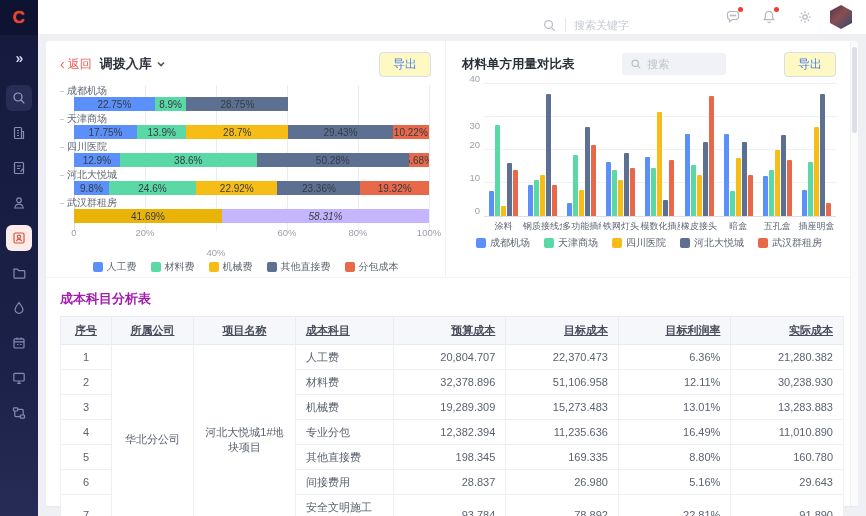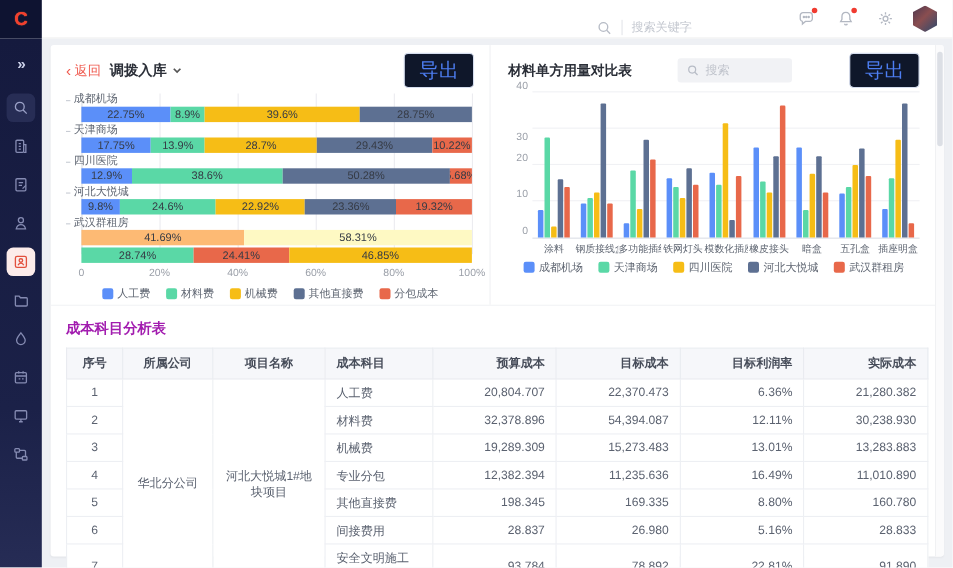--- a/index.html
+++ b/index.html
@@ -33,21 +33,21 @@
 
   .panels { display:flex; height:236px; }
   .panel-left { width:400px; border-right:1px solid #f0f1f3; padding:10px 14px 0 14px; display:flex; flex-direction:column; }
   .panel-right { flex:1; padding:10px 22px 0 16px; display:flex; flex-direction:column; }
 
   .toolbar { display:flex; align-items:center; height:26px; margin-bottom:6px; }
   .back-btn { color:#f05b50; font-size:12px; cursor:pointer; display:flex; align-items:center; gap:3px; }
   .back-btn .chev { font-size:14px; line-height:1; }
   .page-title { font-size:13px; font-weight:700; color:#2b2f38; margin-left:8px; cursor:pointer; display:flex; align-items:center; gap:4px; }
   .page-title svg { color:#555; }
-  .btn-export { margin-left:auto; background:#0f172a; border:1px solid #d5ddee; color:#4d7ef2; font-size:18px; padding:3px 13px; border-radius:4px; cursor:pointer; font-family:inherit; }
+  .btn-export { margin-left:auto; background:#fef9c3; border:1px solid #d5ddee; color:#4d7ef2; font-size:12px; padding:3px 13px; border-radius:4px; cursor:pointer; font-family:inherit; }
   .panel-title { font-size:12.5px; font-weight:700; color:#2b2f38; }
   .search-box { margin-left:auto; margin-right:10px; width:104px; height:22px; background:#f1f2f5; border-radius:3px; display:flex; align-items:center; padding:0 8px; gap:5px; color:#b7bcc6; }
   .search-box input { border:none; outline:none; background:transparent; width:60px; font-size:11px; color:#666; }
   .search-box input::placeholder { color:#bfc3cb; }
 
   
   .stacked-wrap { position:relative; flex:1; margin-top:2px; }
   .stacked-grid { position:absolute; left:14px; right:2px; top:0; bottom:26px; }
   .stacked-grid .vline { position:absolute; top:0; bottom:0; width:1px; background:#ececf0; }
   .stacked-rows { position:relative; margin-left:14px; margin-right:2px; }
@@ -72,21 +72,21 @@
   .g-groups { position:absolute; left:0; right:0; top:0; bottom:0; display:flex; }
   .g-group { flex:1; display:flex; align-items:flex-end; justify-content:center; gap:1px; }
   .g-bar { width:5px; border-radius:1px 1px 0 0; cursor:pointer; }
   .g-xlabels { display:flex; margin-left:22px; height:16px; }
   .g-xlabels div { flex:1; text-align:center; font-size:9px; color:#5f6672; padding-top:3px; white-space:nowrap; overflow:hidden; }
 
   
   .table-section { padding:8px 14px 0 14px; border-top:1px solid #f2f3f5; }
   .table-title { font-size:13px; font-weight:700; color:#a21caf; margin:4px 0 8px 0; }
   table.cost { width:100%; border-collapse:collapse; font-size:11px; }
-  table.cost th { background:#f6f7fa; color:#464c59; font-weight:700; border:1px solid #e9ebf0; padding:6px 10px; }
+  table.cost th { background:#f6f7fa; color:#464c59; font-weight:700; border:1px solid #e9ebf0; padding:6px 10px;text-decoration:underline; }
   table.cost td { border:1px solid #edeff3; color:#5b6270; padding:4.5px 10px; background:#fff; }
   .al { text-align:left; } .ac { text-align:center; } .ar { text-align:right; }
 </style>
 </head>
 <body>
 
 <div class="logo-box">
   <span class="logo-c">C</span>
 </div>
 
@@ -239,21 +239,20 @@
             </div>
           <div class="stacked-rows" id="stacked-rows">
               <div class="s-row">
                 <div class="s-cat">
                   <span class="tick"></span>
                   <span>成都机场</span>
                 </div>
                 <div class="s-bar">
                   <div class="s-seg" style="width: 22.75%; background: rgb(91, 143, 249);">22.75%</div>
                   <div class="s-seg" style="width: 8.9%; background: rgb(90, 216, 166);">8.9%</div>
-                  <div class="s-seg" style="width: 39.6%; background: rgb(246, 189, 22);">39.6%</div>
                   <div class="s-seg" style="width: 28.75%; background: rgb(93, 112, 146);">28.75%</div>
                 </div>
               </div>
               <div class="s-row">
                 <div class="s-cat">
                   <span class="tick"></span>
                   <span>天津商场</span>
                 </div>
                 <div class="s-bar">
                   <div class="s-seg" style="width: 17.75%; background: rgb(91, 143, 249);">17.75%</div>
@@ -287,36 +286,31 @@
                   <div class="s-seg" style="width: 23.36%; background: rgb(93, 112, 146);">23.36%</div>
                   <div class="s-seg" style="width: 19.32%; background: rgb(232, 104, 74); text-align: right;">19.32%</div>
                 </div>
               </div>
               <div class="s-row">
                 <div class="s-cat">
                   <span class="tick"></span>
                   <span>武汉群租房</span>
                 </div>
                 <div class="s-bar">
-                  <div class="s-seg" style="width: 41.69%; background: #fdba74;">41.69%</div>
-                  <div class="s-seg" style="width: 58.31%; background: #fef9c3;">58.31%</div>
+                  <div class="s-seg" style="width: 41.69%; background: #eab308;">41.69%</div>
+                  <div class="s-seg" style="width: 58.31%; background: #c4b5fd; font-style: italic;">58.31%</div>
                 </div>
               </div>
               <div class="s-row">
-                <div class="s-bar">
-                  <div class="s-seg" style="width: 28.74%; background: rgb(90, 216, 166);">28.74%</div>
-                  <div class="s-seg" style="width: 24.41%; background: rgb(232, 104, 74);">24.41%</div>
-                  <div class="s-seg" style="width: 46.85%; background: rgb(246, 189, 22);">46.85%</div>
-                </div>
               </div>
             </div>
           <div class="s-axis" id="stacked-axis">
               <span style="left: 0%;">0</span>
               <span style="left: 20%;">20%</span>
-              <span style="left: 40%;">40%</span>
+              <span style="left: 40%; margin-top: 20px;">40%</span>
               <span style="left: 60%;">60%</span>
               <span style="left: 80%;">80%</span>
               <span style="left: 100%;">100%</span>
             </div>
         </div>
         <div class="legend" id="stacked-legend">
             <span class="li">
               <span class="sw" style="background:#5B8FF9"></span>
               <span>人工费</span>
             </span>
@@ -488,21 +482,21 @@
               <td class="al">人工费</td>
               <td class="ar">20,804.707</td>
               <td class="ar">22,370.473</td>
               <td class="ar">6.36%</td>
               <td class="ar">21,280.382</td>
             </tr>
             <tr>
               <td class="ac">2</td>
               <td class="al">材料费</td>
               <td class="ar">32,378.896</td>
-              <td class="ar">54,394.087</td>
+              <td class="ar">51,106.958</td>
               <td class="ar">12.11%</td>
               <td class="ar">30,238.930</td>
             </tr>
             <tr>
               <td class="ac">3</td>
               <td class="al">机械费</td>
               <td class="ar">19,289.309</td>
               <td class="ar">15,273.483</td>
               <td class="ar">13.01%</td>
               <td class="ar">13,283.883</td>
@@ -522,21 +516,21 @@
               <td class="ar">169.335</td>
               <td class="ar">8.80%</td>
               <td class="ar">160.780</td>
             </tr>
             <tr>
               <td class="ac">6</td>
               <td class="al">间接费用</td>
               <td class="ar">28.837</td>
               <td class="ar">26.980</td>
               <td class="ar">5.16%</td>
-              <td class="ar">28.833</td>
+              <td class="ar">29.643</td>
             </tr>
             <tr>
               <td class="ac">7</td>
               <td class="al">安全文明施工费</td>
               <td class="ar">93.784</td>
               <td class="ar">78.892</td>
               <td class="ar">22.81%</td>
               <td class="ar">91.890</td>
             </tr>
           </tbody>

